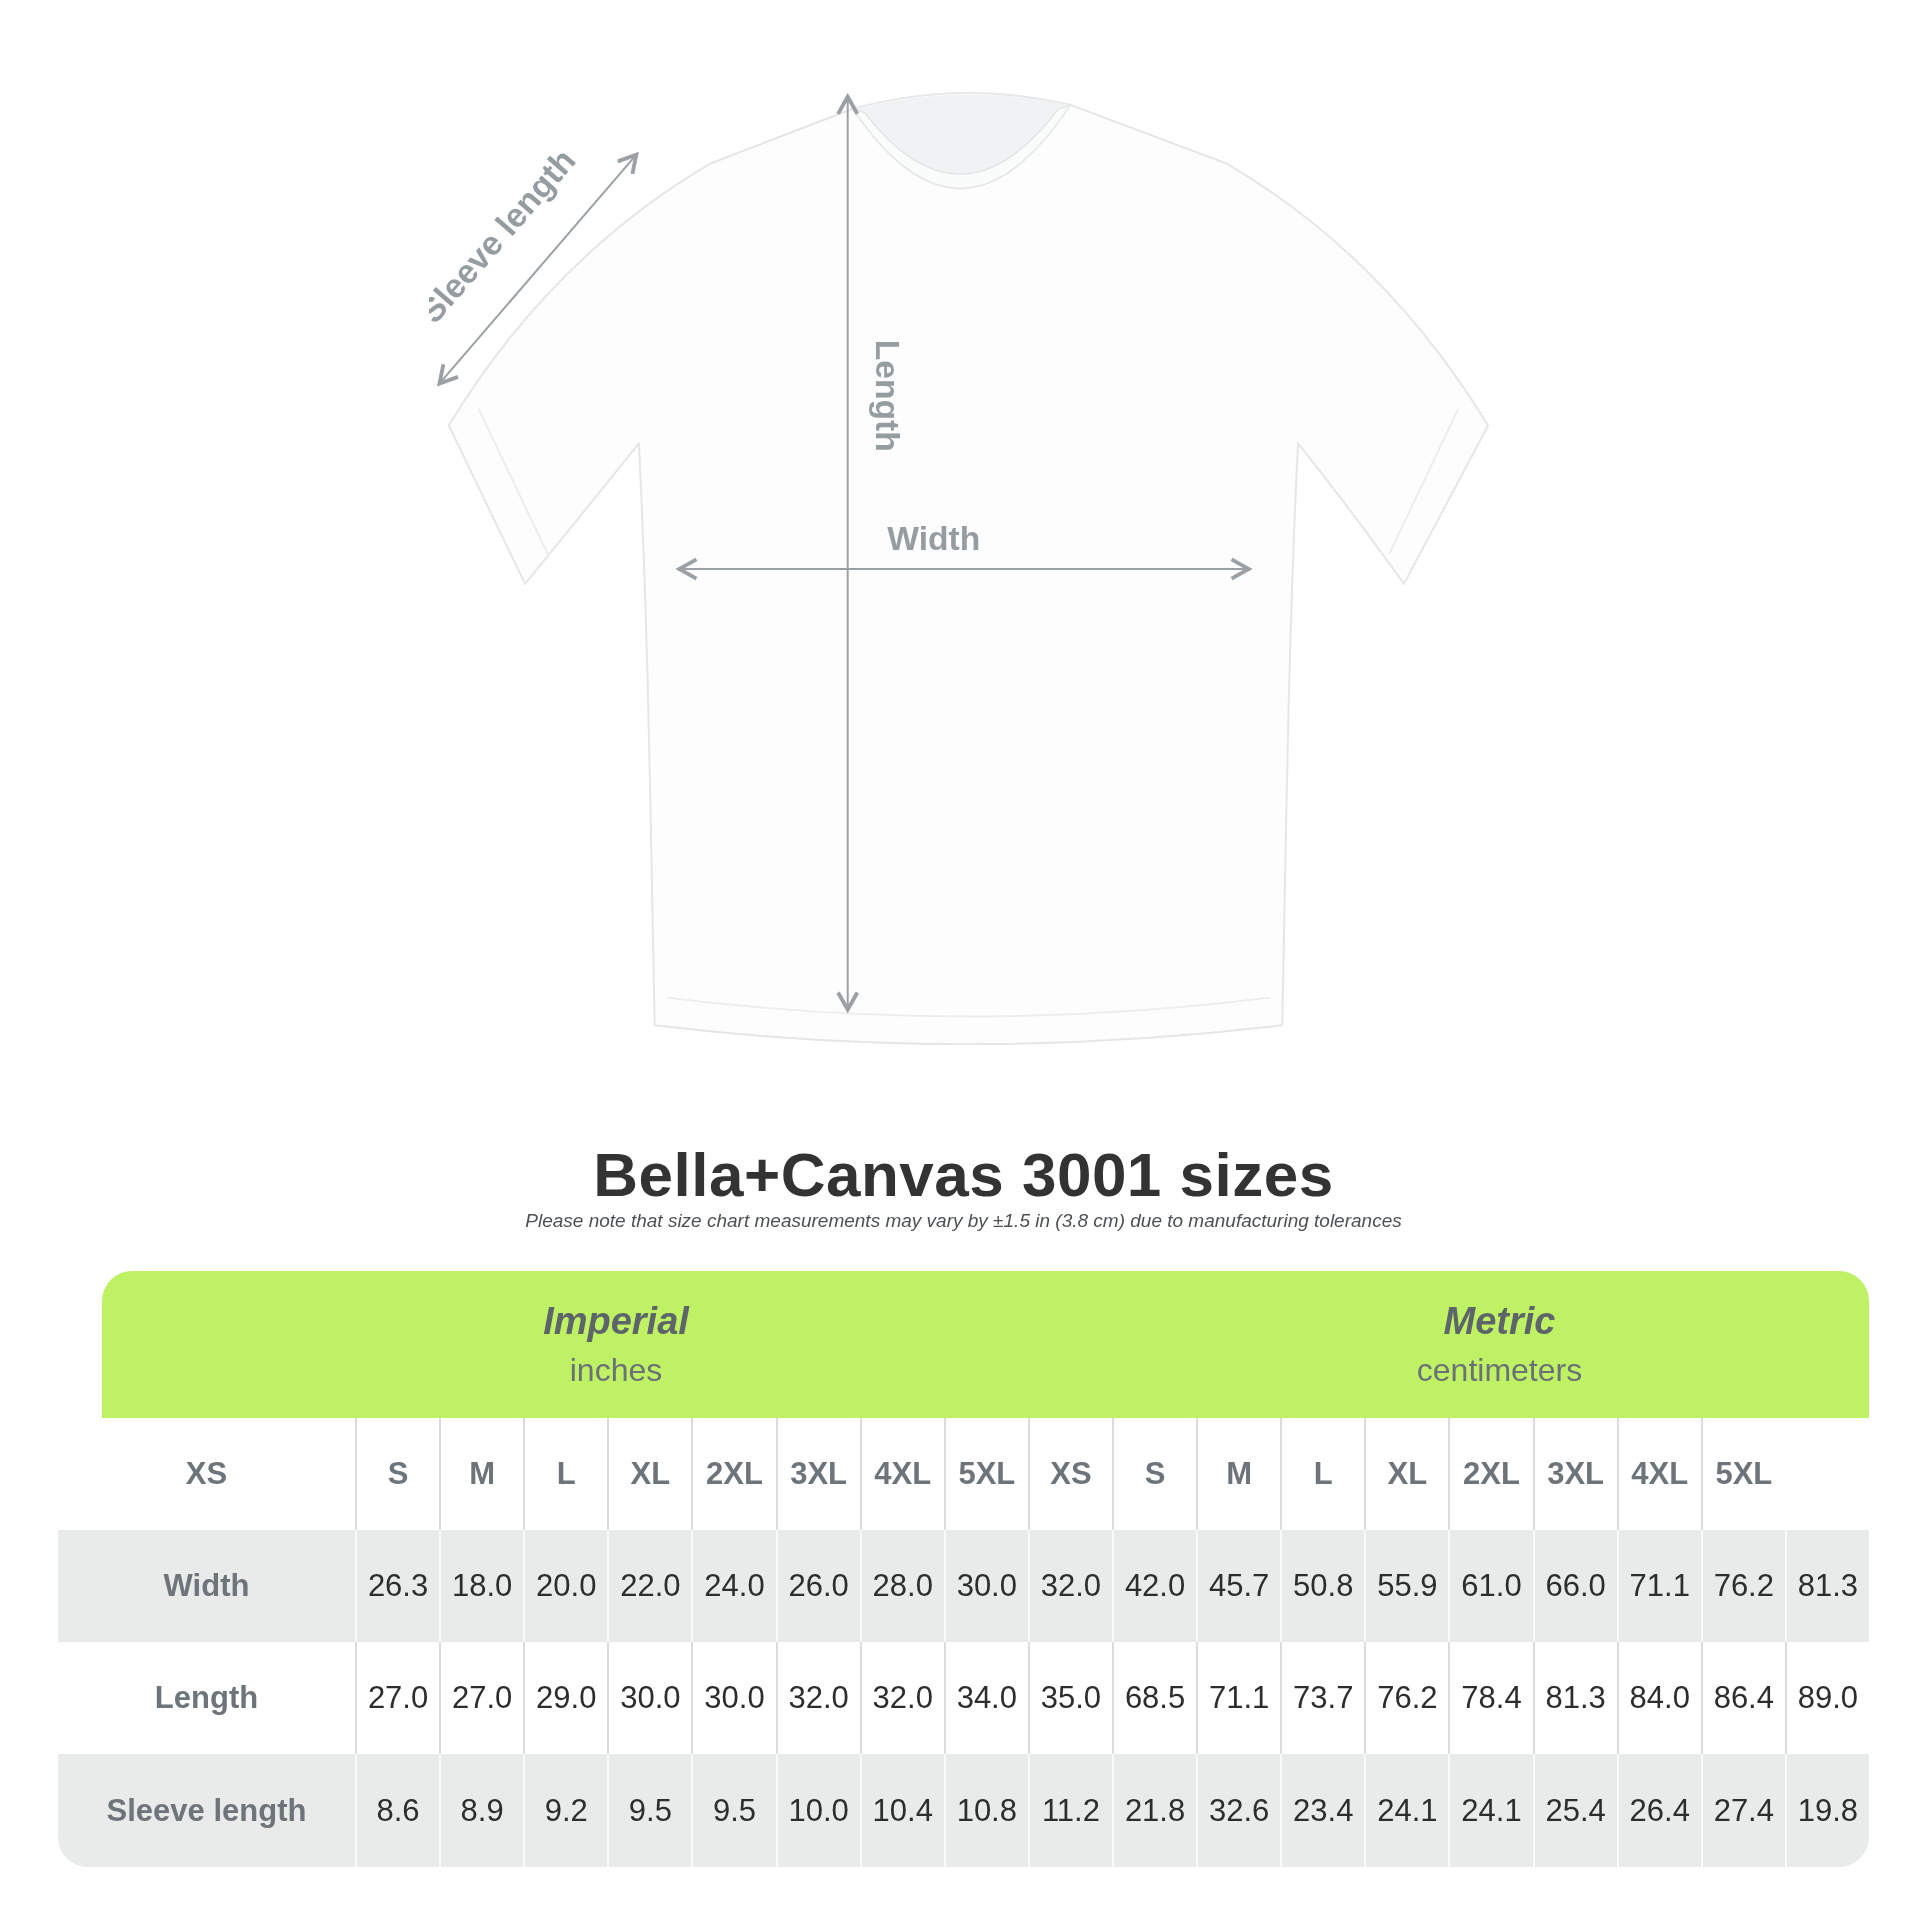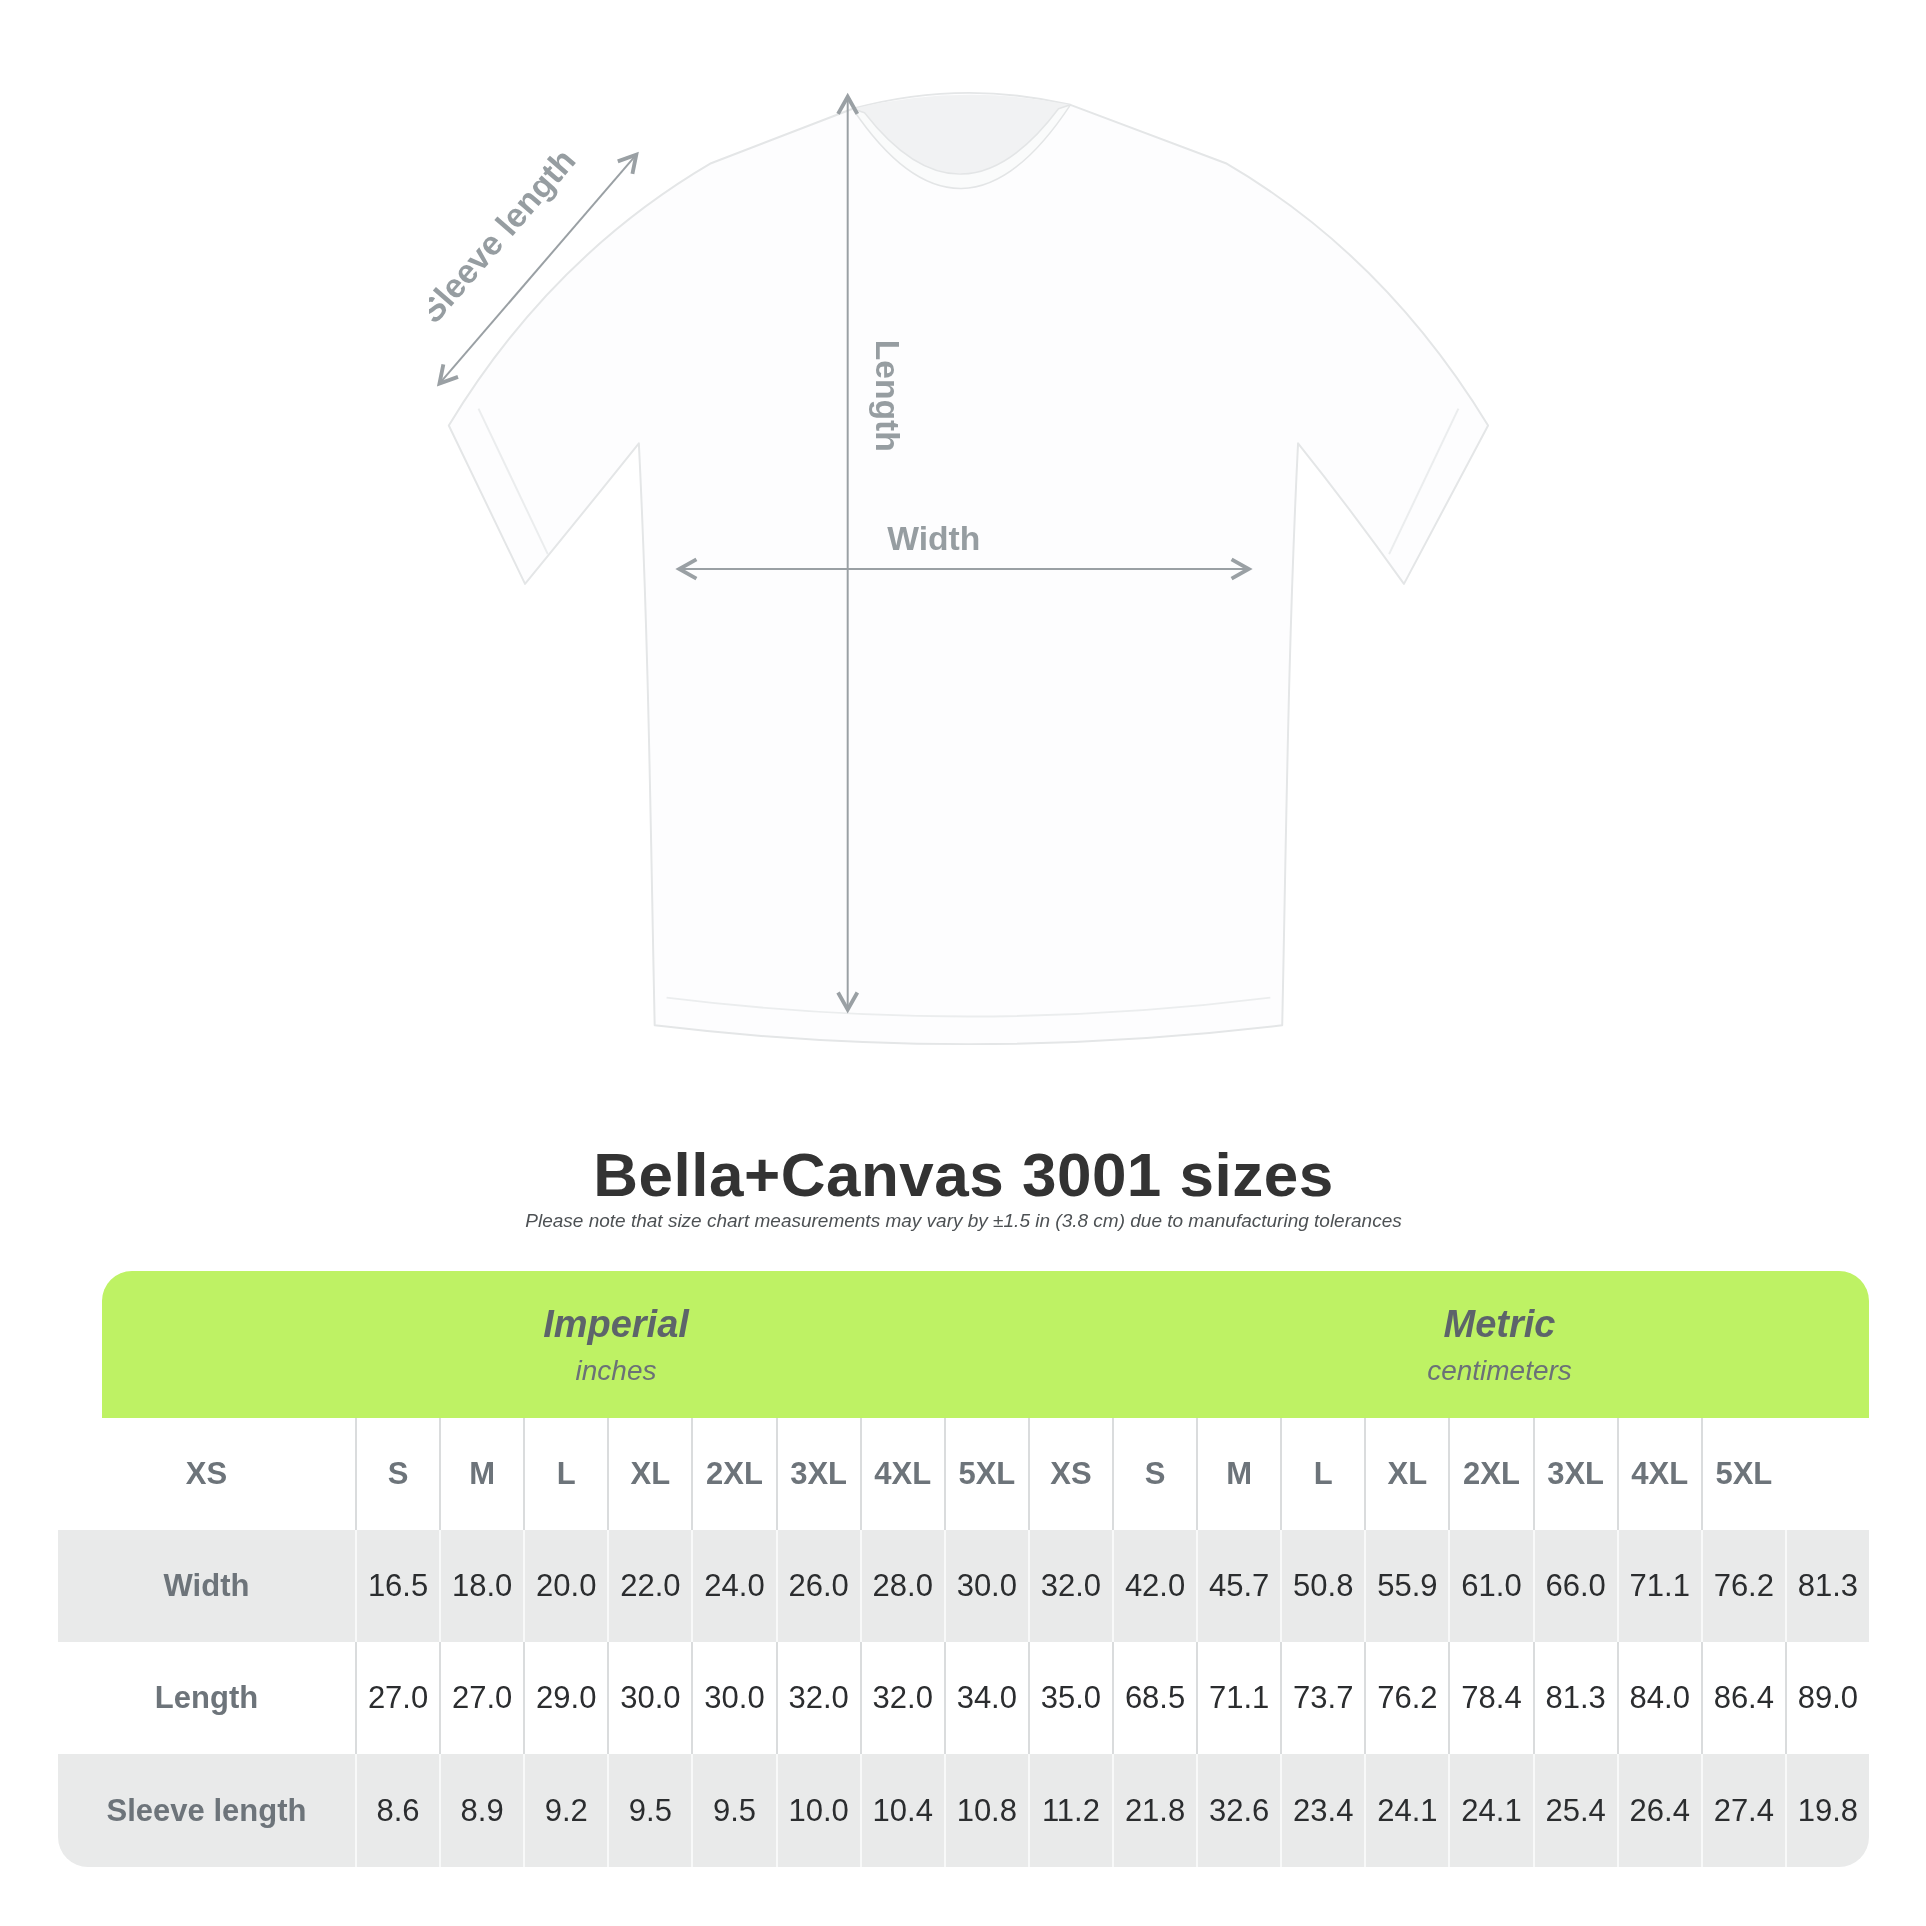--- a/index.html
+++ b/index.html
@@ -18,21 +18,21 @@
   .subtitle{
     position:absolute;left:0;top:1210px;width:100%;text-align:center;
     font-size:19px;font-style:italic;color:#4d5154;
   }
   
   .size-table{position:absolute;left:58px;top:1271px;width:1811px;}
   .band{display:flex;height:147px;background:#bef264;border-radius:30px 30px 0 0;margin-left:44px;}
   .gcell{display:flex;flex-direction:column;align-items:center;justify-content:center;gap:9px;}
   .g1{width:1053px;} .g2{width:757px;}
   .gname{font-size:38px;font-weight:bold;font-style:italic;color:#5d646a;}
-  .gunit{font-size:28px;font-style:italic;color:#6b7177;}
+  .gunit{font-size:32px;color:#6b7177;}
   .trow{display:grid;grid-template-columns:297px repeat(18,1fr);height:112px;}
   .trow.head{background:#ffffff;}
   .trow.white{background:#ffffff;}
   .trow.gray{background:#e9eaea;}
   .trow.last{height:113px;border-radius:0 0 30px 30px;overflow:hidden;}
   .cell{
     display:flex;align-items:center;justify-content:center;
     font-size:31px;color:#2b2d2f;
   }
   .cell:not(:first-child){border-left:2px solid #dadcdd;}
@@ -112,21 +112,21 @@
     <div class="cell lab">L</div>
     <div class="cell lab">XL</div>
     <div class="cell lab">2XL</div>
     <div class="cell lab">3XL</div>
     <div class="cell lab">4XL</div>
     <div class="cell lab">5XL</div>
   </div>
 
   <div class="trow gray">
     <div class="cell lab">Width</div>
-    <div class="cell">16.5</div>
+    <div class="cell">26.3</div>
     <div class="cell">18.0</div>
     <div class="cell">20.0</div>
     <div class="cell">22.0</div>
     <div class="cell">24.0</div>
     <div class="cell">26.0</div>
     <div class="cell">28.0</div>
     <div class="cell">30.0</div>
     <div class="cell">32.0</div>
     <div class="cell">42.0</div>
     <div class="cell">45.7</div>

